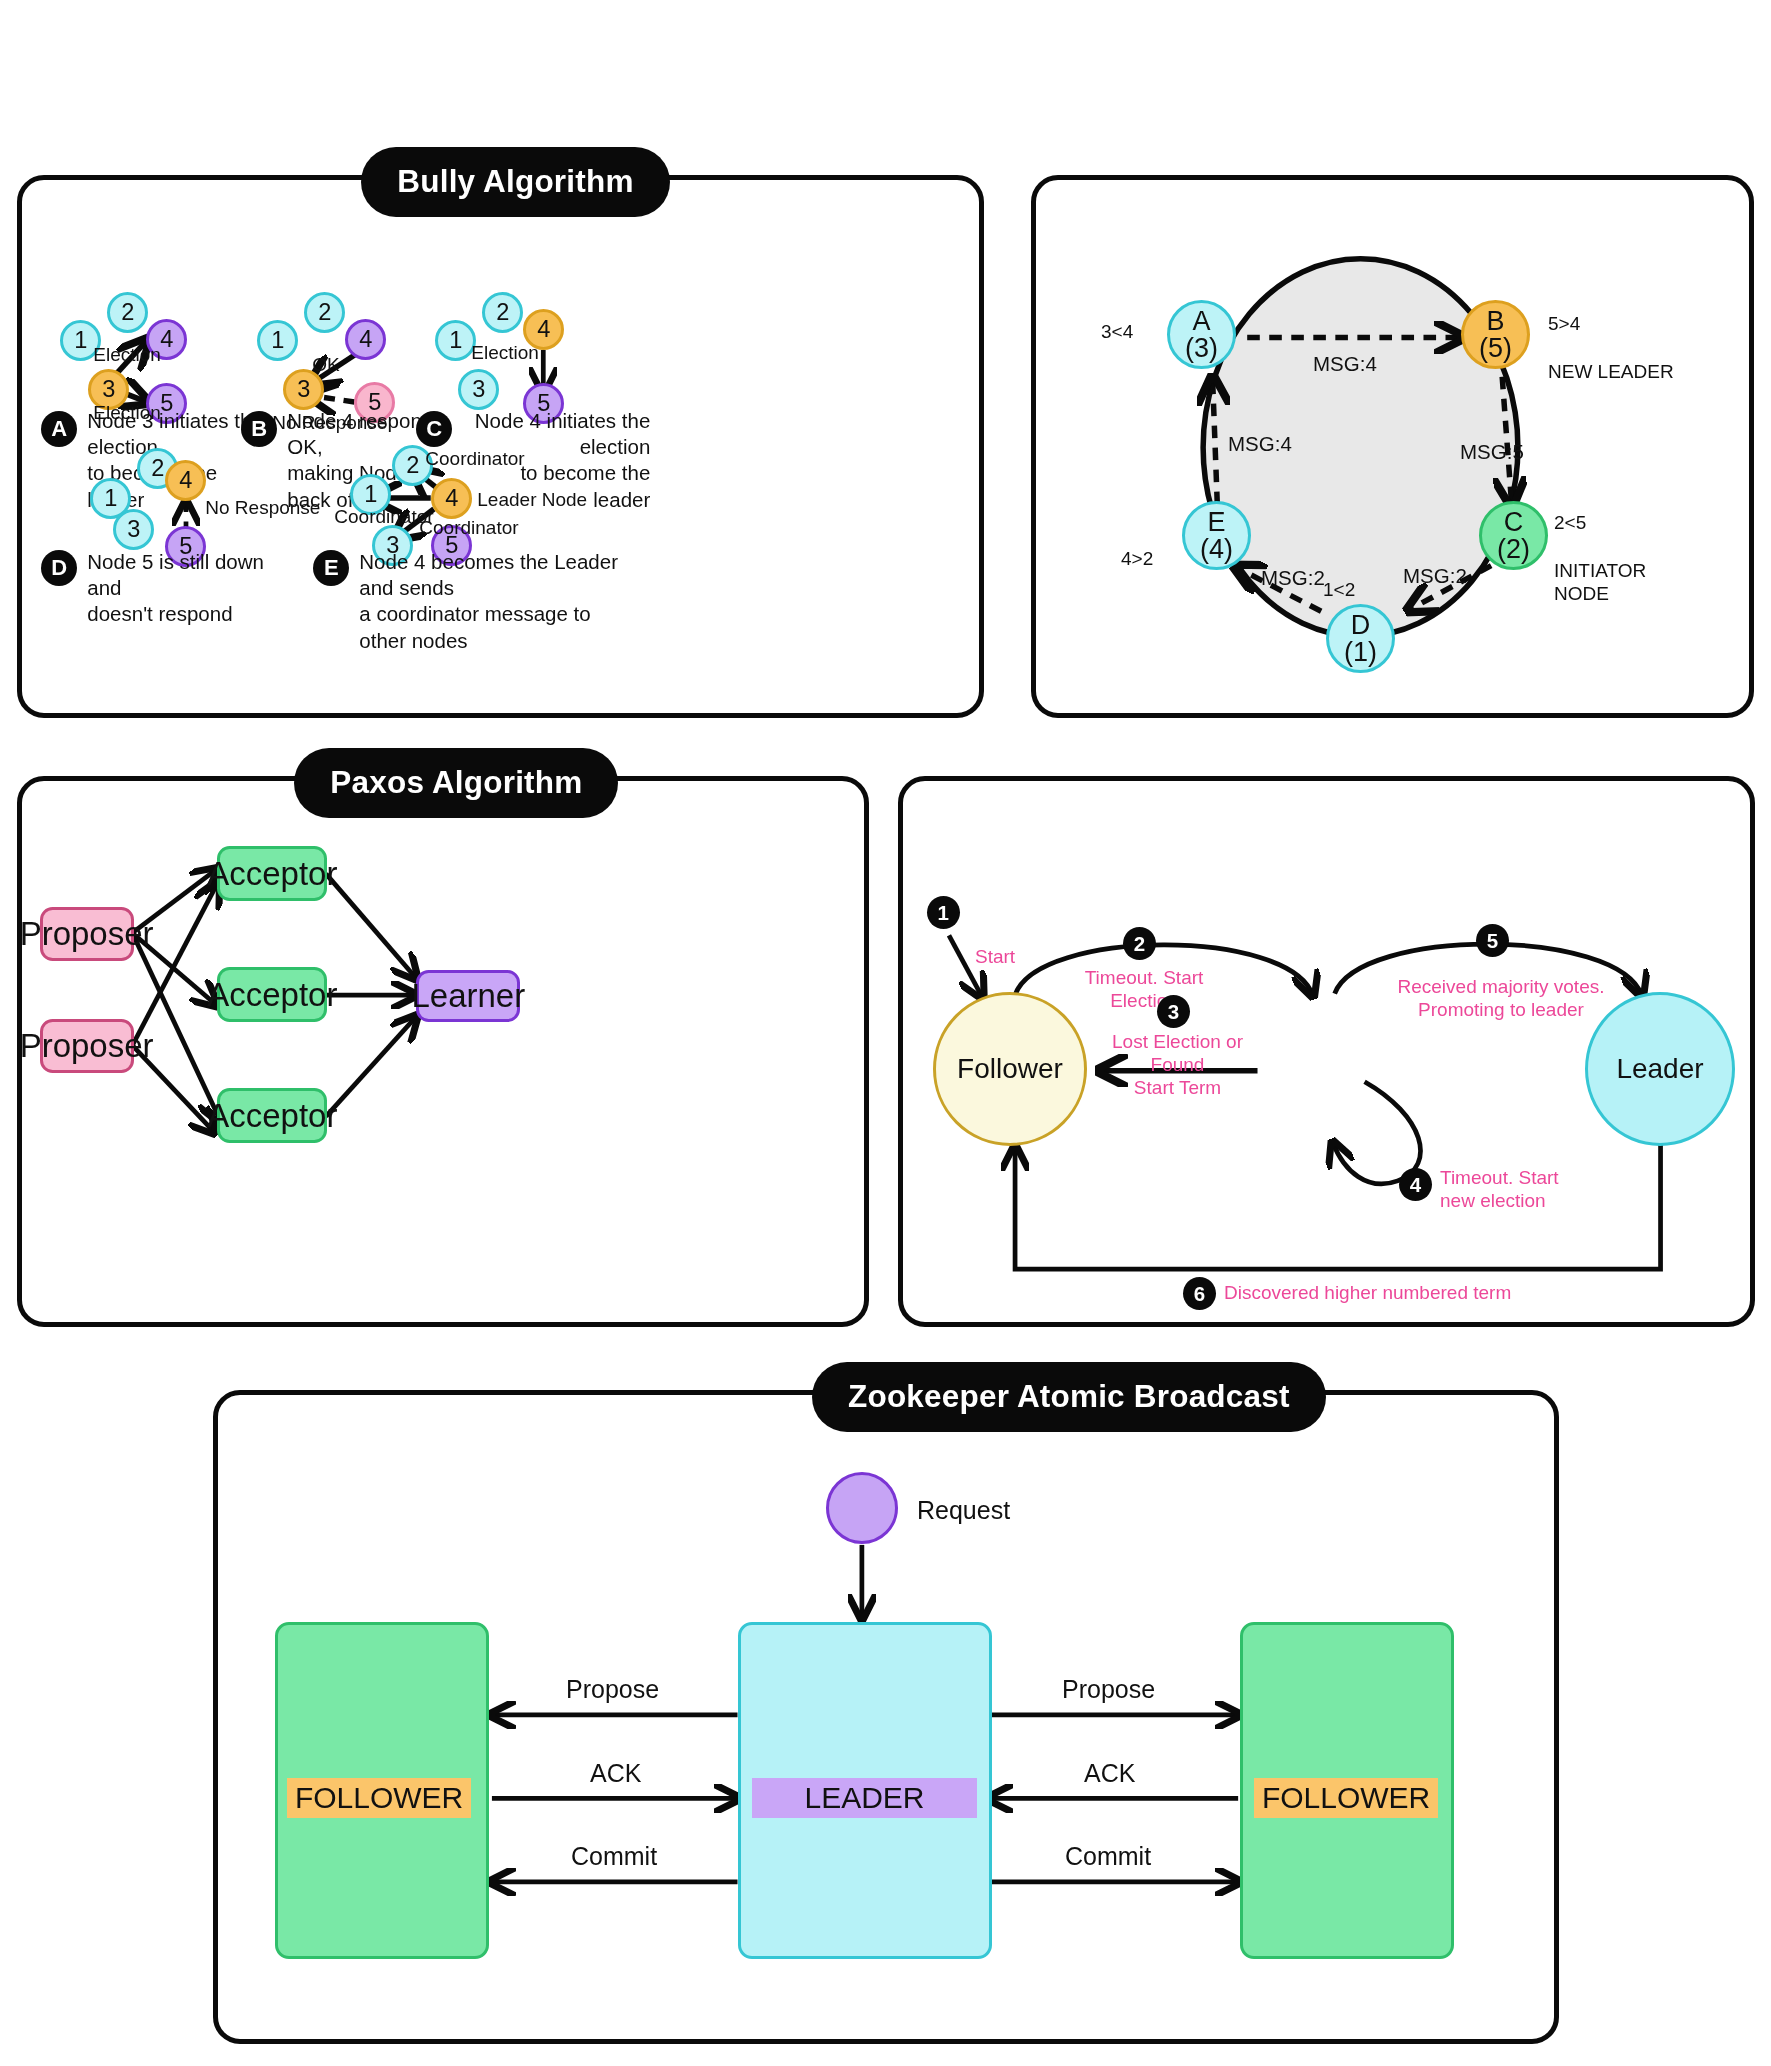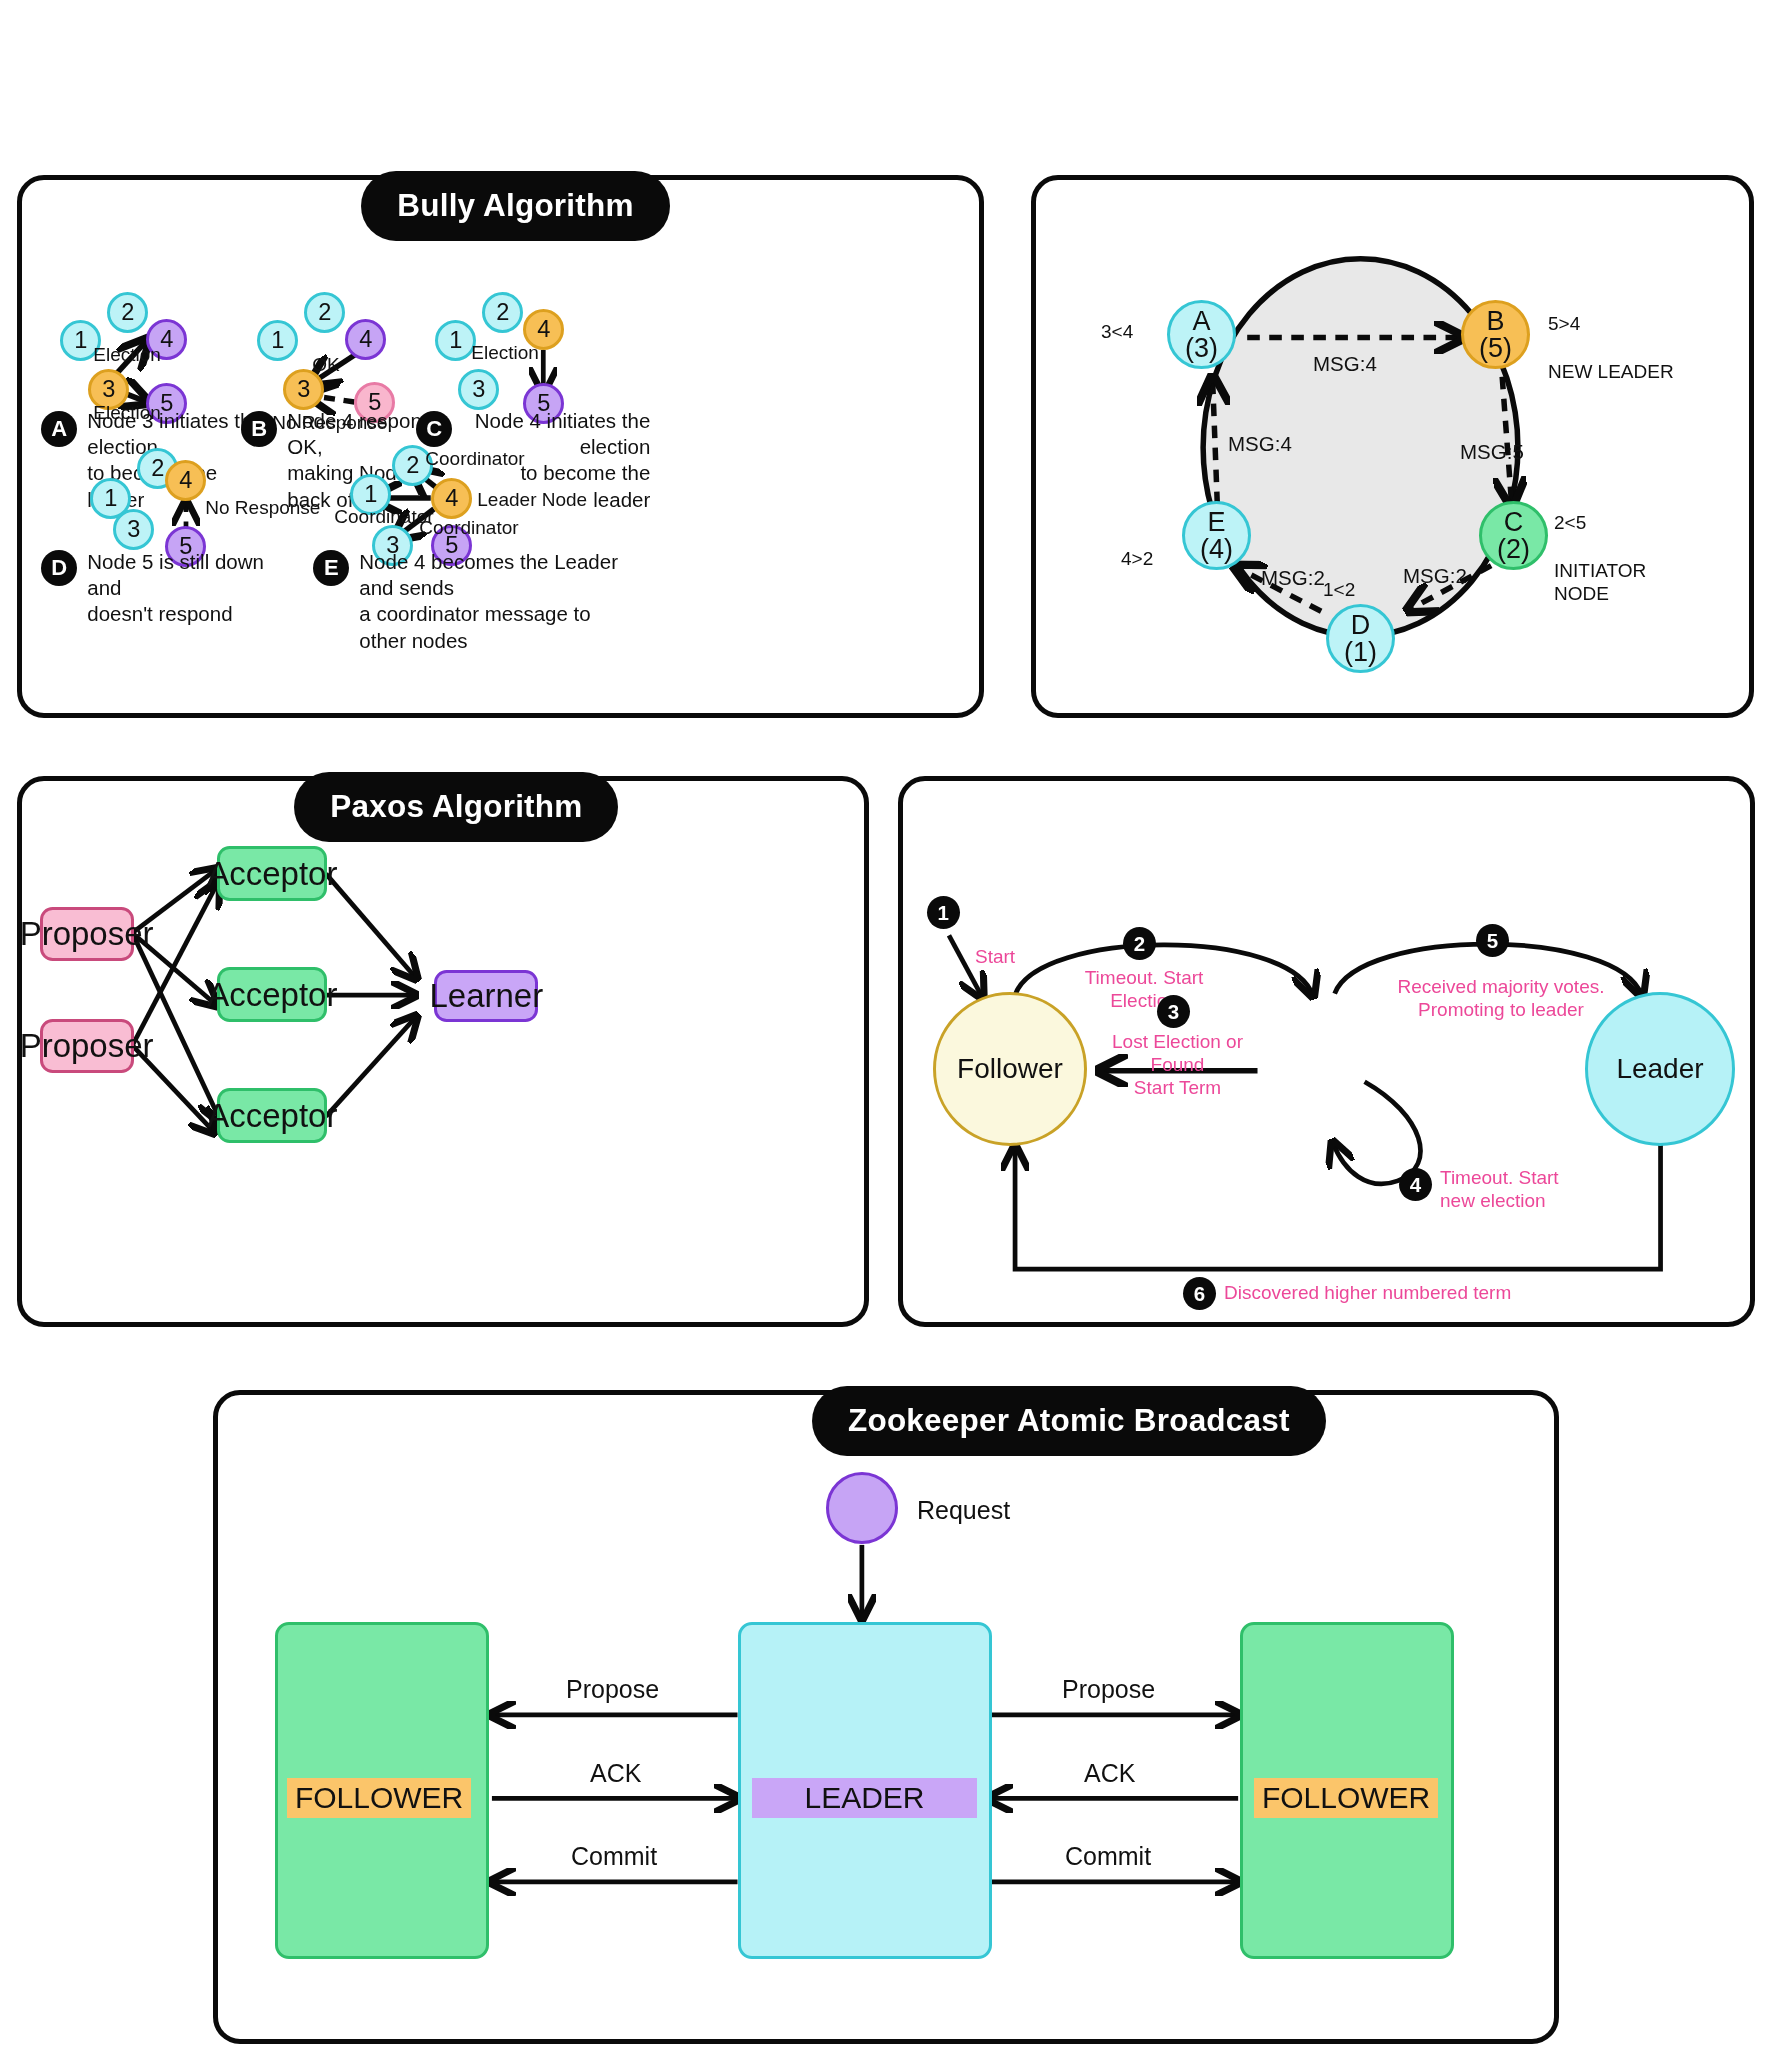--- a/index.html
+++ b/index.html
@@ -38,21 +38,20 @@
   .panel-title {
     position: absolute;
     background: #0a0a0a;
     color: #ffffff;
     font-size: 31.5px; font-weight: 700;
     border-radius: 35px;
     padding: 15.7px 36px 17.3px 36px;
     white-space: nowrap;
     z-index: 5;
     letter-spacing: 0.2px;
-    margin-top: 24px;
   }
 
   .panel-bully   { left: 17.3px;   top: 175px;  width: 967px; height: 543px; }
   .panel-ring    { left: 1031px; top: 175px;  width: 723px;  height: 543px; }
   .panel-paxos   { left: 17.3px;   top: 776px;  width: 852px; height: 551px; }
   .panel-raft    { left: 898px; top: 776px;  width: 857px; height: 551px; }
   .panel-zab     { left: 213px;  top: 1390px; width: 1346px; height: 654px; }
 
   .t-bully { left: 339px;  top: -33px; }
   .t-paxos { left: 272px;  top: -33px; }
@@ -110,21 +109,21 @@
   .msg-label { position: absolute; font-size: 20.5px; color: #111; white-space: nowrap; }
 
   
   .pbox {
     position: absolute; border: 3.1px solid; border-radius: 12.6px;
     display: flex; align-items: center; justify-content: center;
     font-size: 33px; color: #111;
   }
   .pb-pink  { background: #f9bdd3; border-color: #c94a7c; }
   .pb-green { background: #79e8a6; border-color: #2fbf6a; }
-  .pb-purple{ background: #c9a6f7; border-color: #7b35d4; margin-left: 18px; }
+  .pb-purple{ background: #c9a6f7; border-color: #7b35d4; }
 
   
   .rell {
     position: absolute; border: 3.9px solid;
     display: flex; align-items: center; justify-content: center;
     font-size: 28px; color: #111; border-radius: 50%;
   }
   .re-cream { background: #fbf8dd; border-color: #c9a227; }
   .re-purp  { background: #c6a4f5; border-color: #7b35d4; }
   .re-cyan  { background: #b6f2f7; border-color: #35c6d4; }

